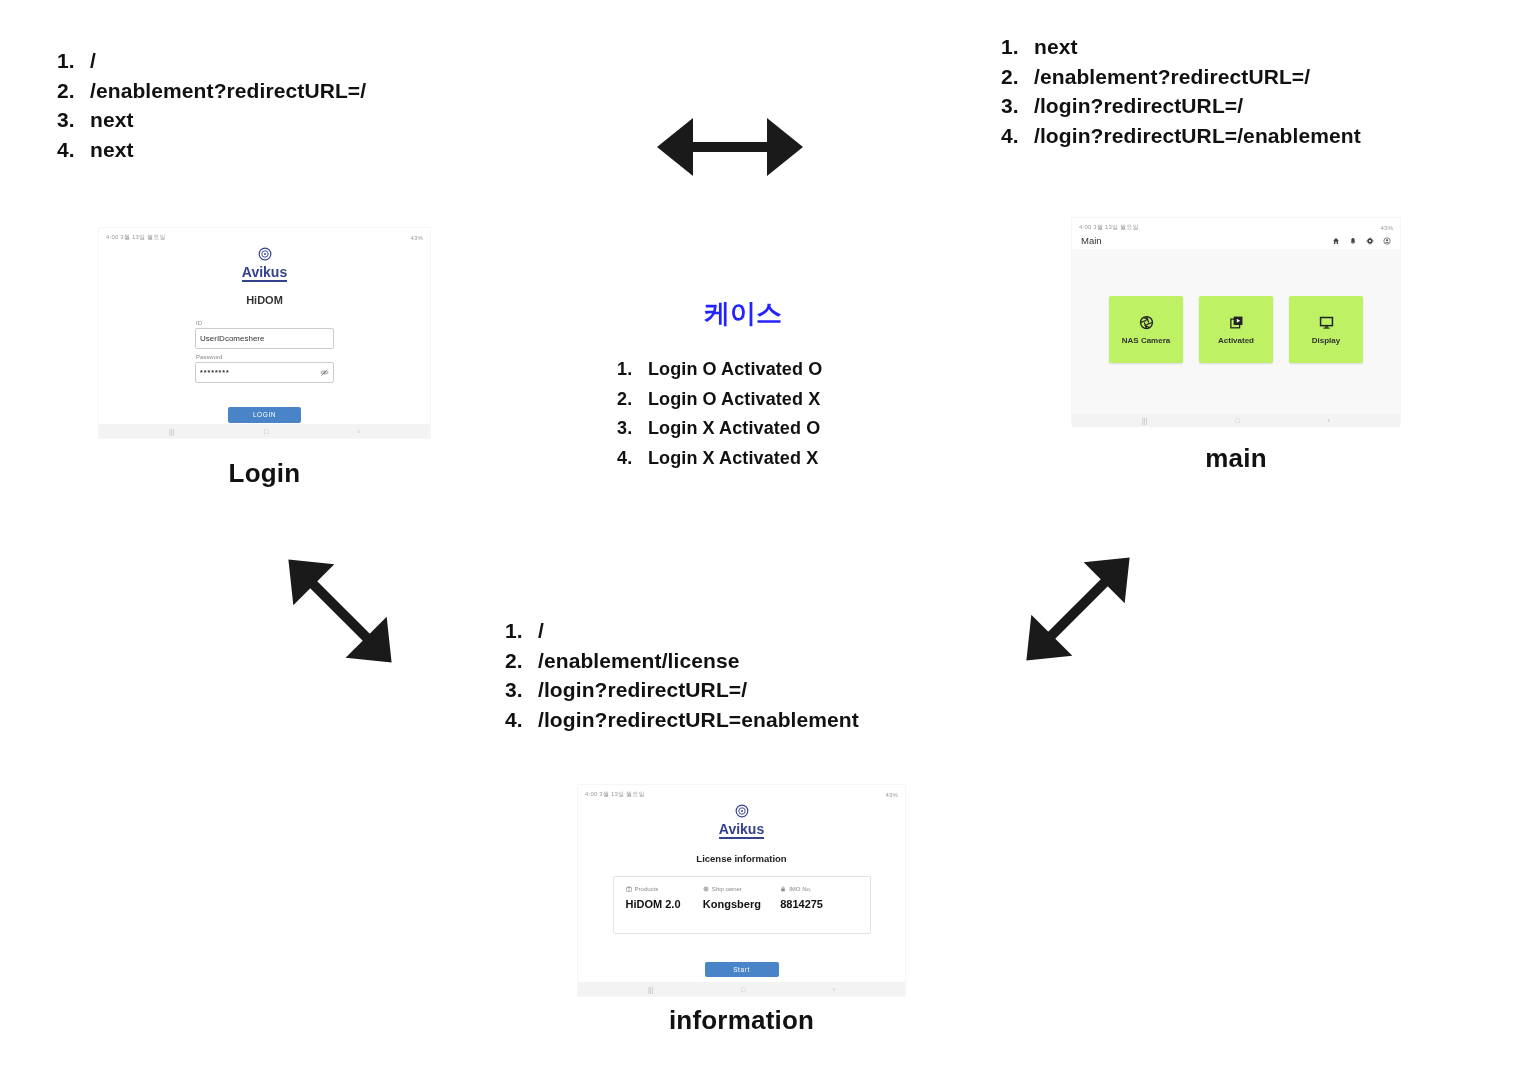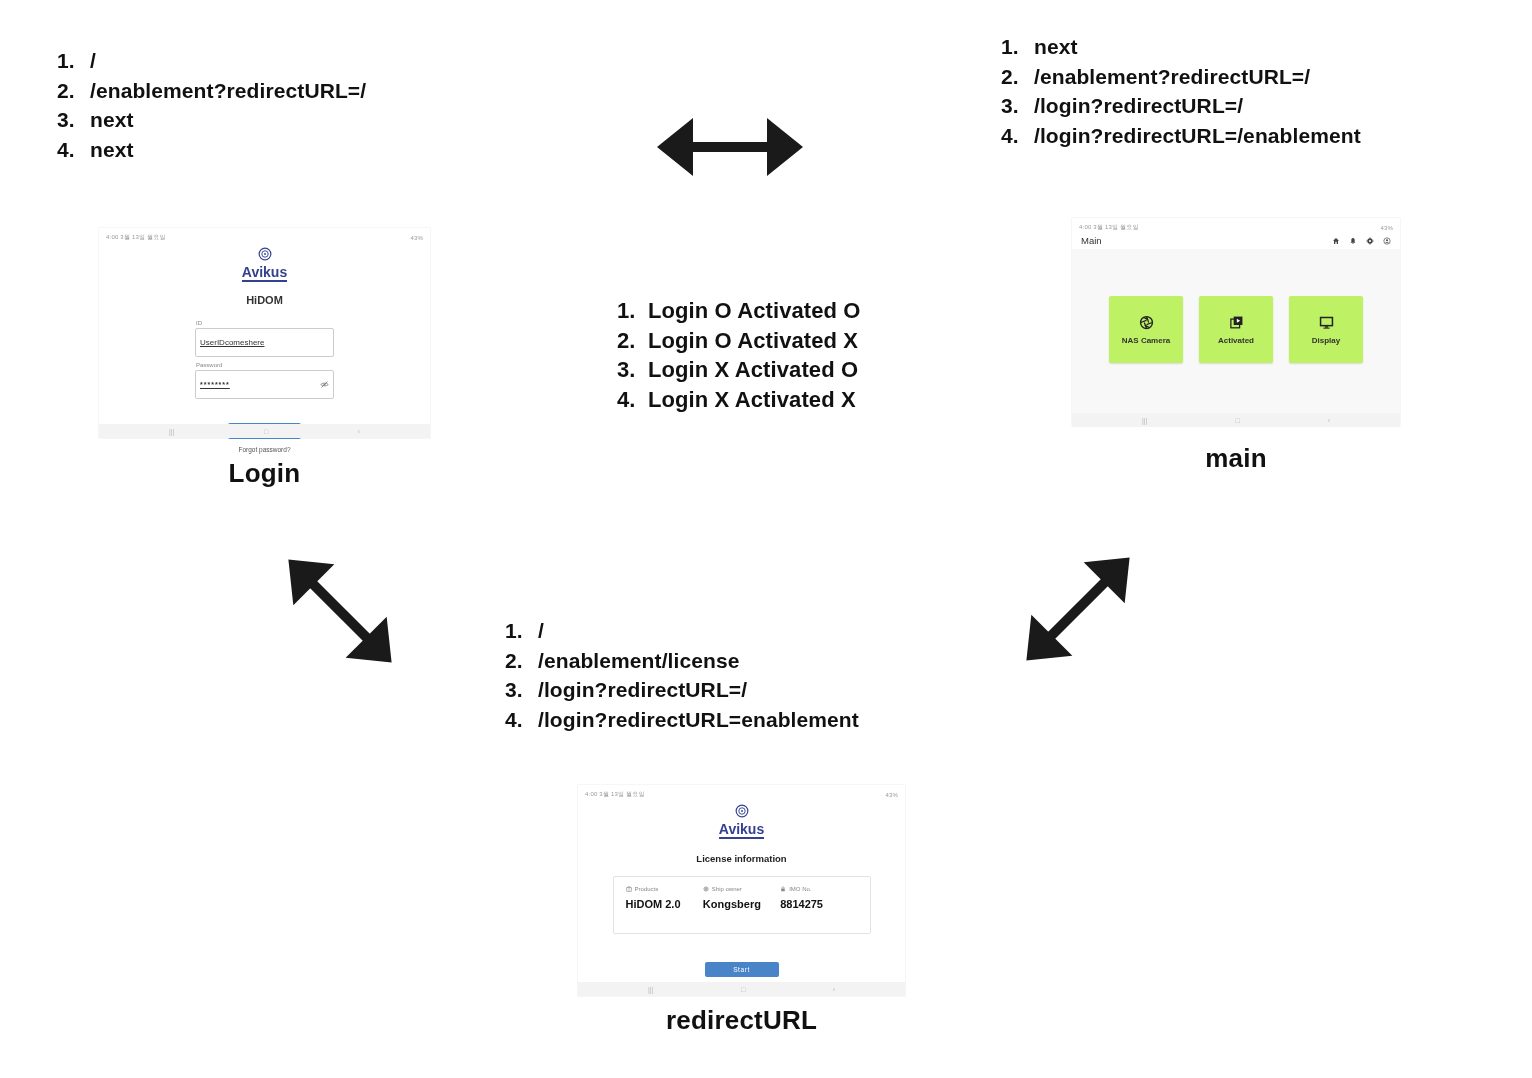--- a/index.html
+++ b/index.html
@@ -13,21 +13,21 @@
   
   .numlist { list-style:none; margin:0; padding:0; counter-reset:item; }
   .numlist li {
     display:flex; font-weight:700; font-size:21px; line-height:29.5px; color:#111;
     letter-spacing:0.1px;
   }
   .numlist li::before {
     counter-increment:item; content:counter(item) ".";
     width:33px; flex:0 0 33px;
   }
-  .caselist li { font-size:22px; line-height:29.5px; }
+  .caselist li { font-size:18px; line-height:29.5px; }
   .caselist li::before { width:31px; flex:0 0 31px; }
   .case-title {
     font-weight:700; font-size:26px; color:#2323ff; text-align:center; margin:0 0 24px 0;
   }
 
   
   .dblarrow { display:block; }
 
   
   .mock { background:#fff; box-shadow:0 0 0 0.5px #eee; }
@@ -46,24 +46,23 @@
   }
   .caption {
     font-weight:700; font-size:26px; color:#111; text-align:center; letter-spacing:0.2px;
   }
 
   
   .apptitle { text-align:center; font-weight:700; font-size:11px; color:#333; margin-top:12px; }
   .form { width:139px; margin:14px auto 0 auto; }
   .field-label { font-size:6px; color:#888; margin:5px 0 2px 1px; }
   .input {
-    border:1px solid #ccc; border-radius:2px; height:29px; font-size:8px;
+    border:1px solid #ccc; border-radius:2px; height:21px; font-size:8px;
     display:flex; align-items:center; justify-content:space-between; padding:8px 4px; color:#333;
     background:#fff;
-    text-decoration:underline;
   }
   .pw-dots { font-weight:700; letter-spacing:1px; font-size:7px; color:#333; }
   .btn-primary {
     background:#4a84c8; color:#fff; border:none; border-radius:2px;
     font-size:6.5px; letter-spacing:0.6px; display:block; text-align:center;
     font-family:inherit;
   }
   .login-btn { width:73px; height:16px; margin:24px auto 0 auto; line-height:16px; }
   .forgot { text-align:center; font-size:6.5px; color:#555; margin-top:7px; }
 
@@ -110,20 +109,21 @@
   <li>/login?redirectURL=/enablement</li>
 </ol>
 
 <svg class="dblarrow abs" style="left:655px; top:112px;" width="150" height="70" viewBox="0 0 150 70">
   <line x1="30" y1="35" x2="120" y2="35" stroke="#1a1a1a" stroke-width="10"></line>
   <polygon points="38,6 2,35 38,64" fill="#1a1a1a"></polygon>
   <polygon points="112,6 148,35 112,64" fill="#1a1a1a"></polygon>
 </svg>
 
 <div class="abs" style="left:617px; top:296px; width:252px;">
+  <div class="case-title">케이스</div>
   <ol class="numlist caselist">
     <li>Login O Activated O</li>
     <li>Login O Activated X</li>
     <li>Login X Activated O</li>
     <li>Login X Activated X</li>
   </ol>
 </div>
 
 <div class="mock abs" style="left:99px; top:228px; width:331px; height:210px;">
   <div class="statusbar">
@@ -295,13 +295,13 @@
       <div class="lic-value">8814275</div>
     </div>
   </div>
   <div class="btn-primary start-btn">Start</div>
   <div class="navstrip" style="position:absolute; left:0; right:0; bottom:0;">
     <span>|||</span>
     <span>□</span>
     <span>‹</span>
   </div>
 </div>
-<div class="caption abs" style="left:578px; top:1005px; width:327px;">redirectURL</div>
+<div class="caption abs" style="left:578px; top:1005px; width:327px;">information</div>
 
 </body></html>

